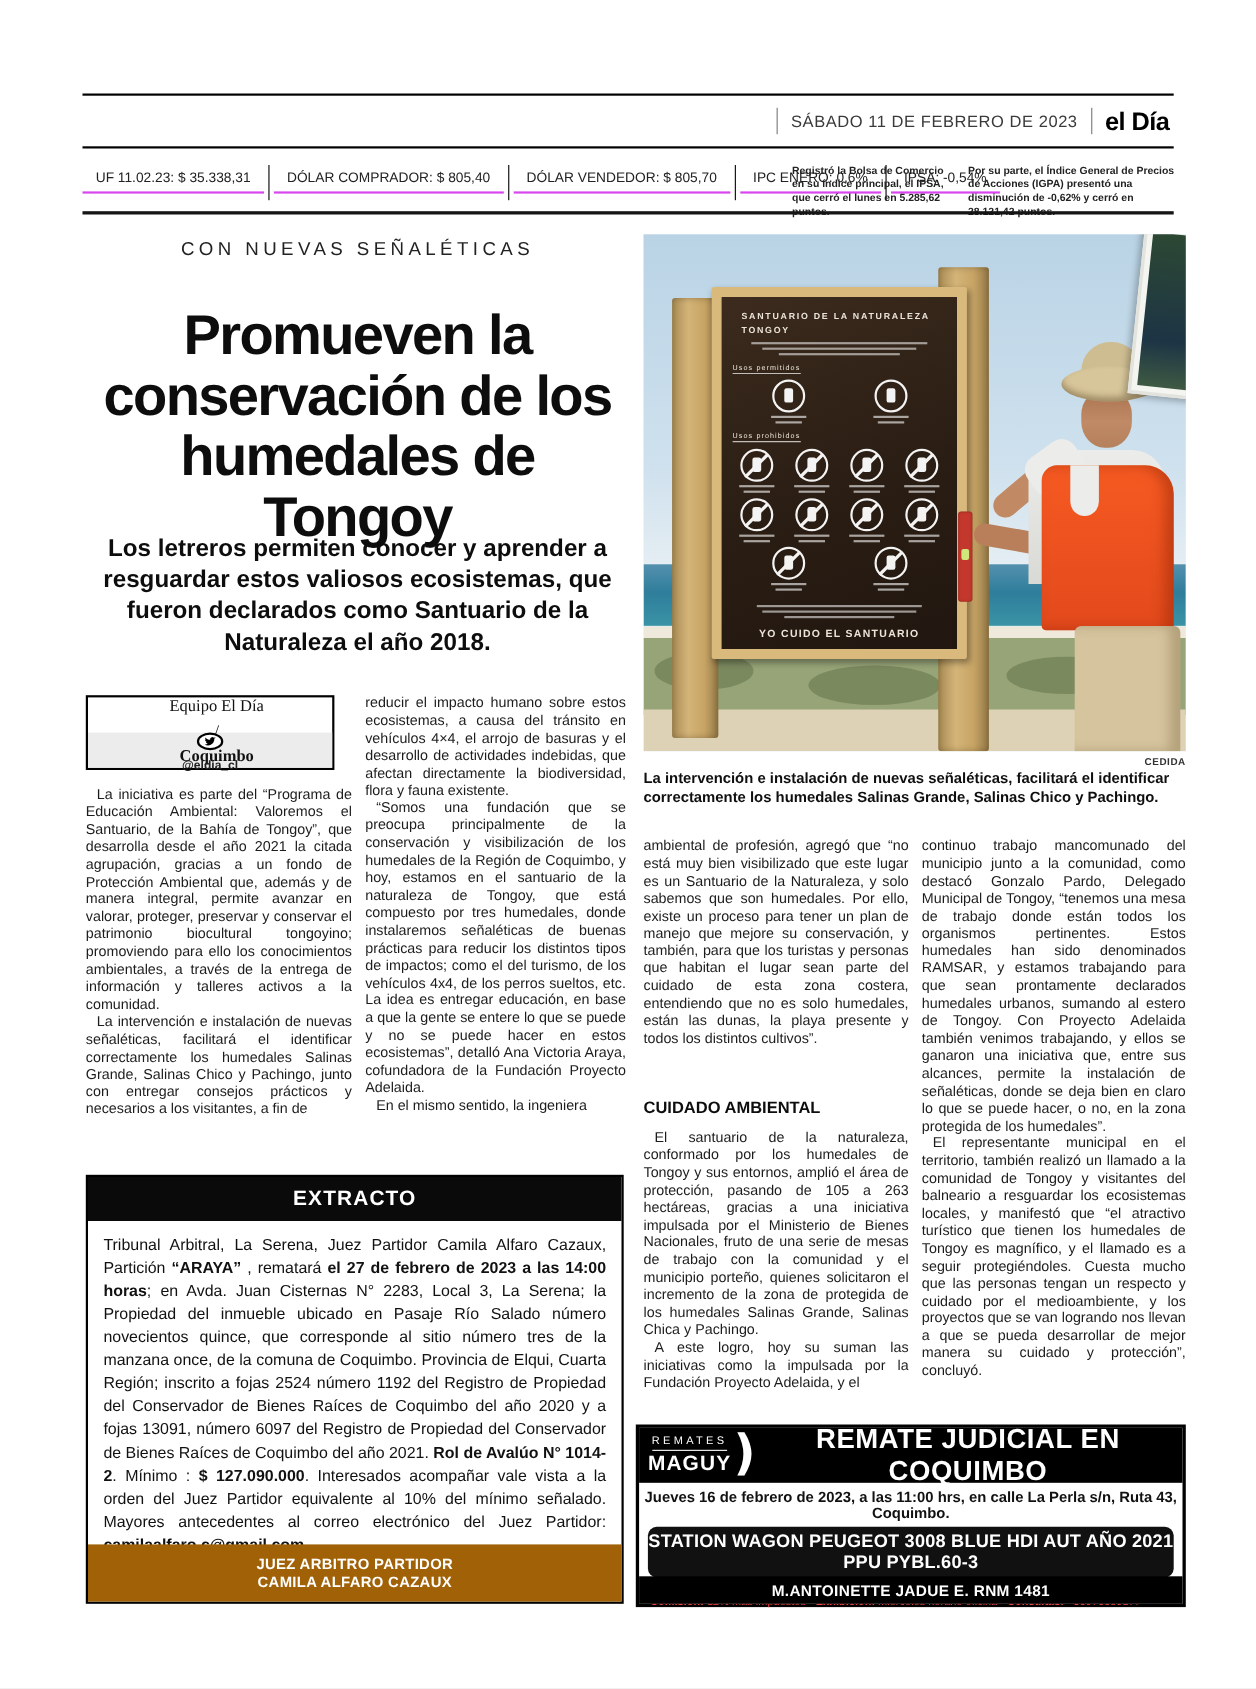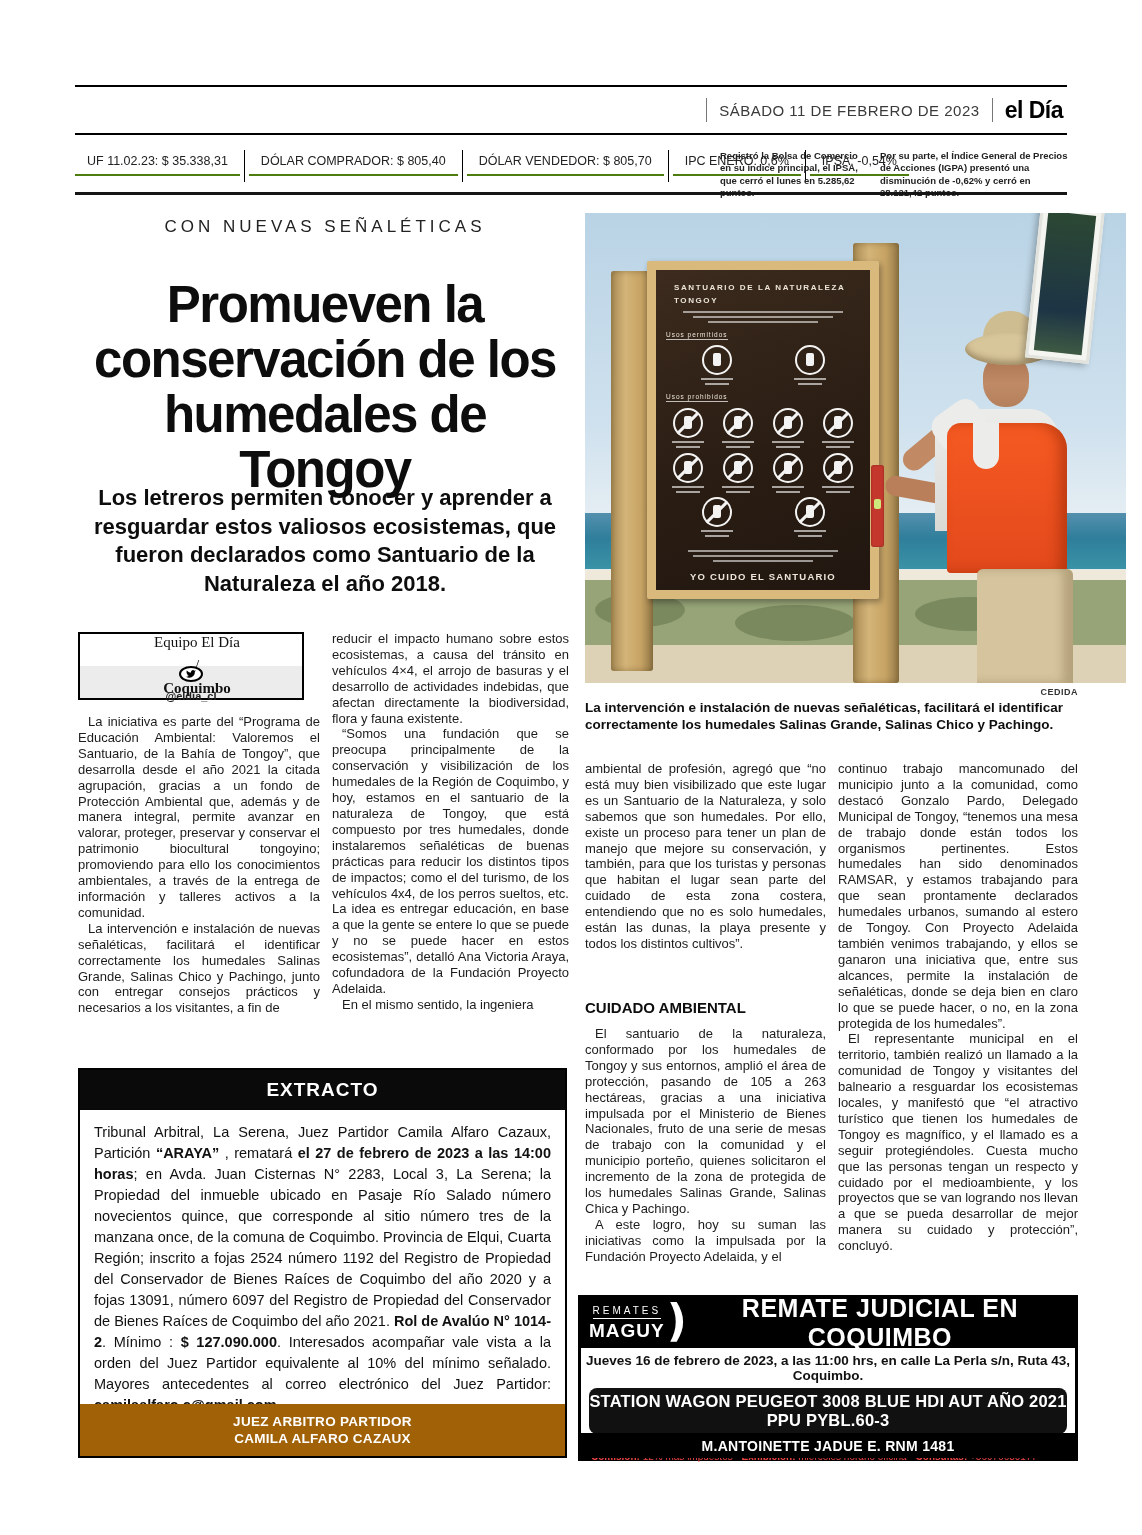--- a/index.html
+++ b/index.html
@@ -12,21 +12,21 @@
   .mh-left{width:322px;height:100%;border-right:1px solid #000;display:flex;align-items:center;gap:14px;padding-left:6px;box-sizing:border-box;}
   .pagenum{font-family:"DejaVu Serif",serif;font-size:30px;color:#111;}
   .mh-div{width:1px;height:24px;background:#777;}
   .section-name{font-size:27px;font-weight:700;letter-spacing:1px;color:#96a0a4;}
   .mh-right{flex:1;display:flex;align-items:center;justify-content:flex-end;gap:12px;padding-right:4px;}
   .date-txt{font-size:15px;color:#3a3a3a;letter-spacing:.5px;}
   .brand{font-size:23px;font-weight:700;color:#000;letter-spacing:-.5px;}
 
   
   .ticker{position:absolute;left:75px;top:150px;width:992px;height:42px;display:flex;align-items:flex-start;}
-  .tick{font-size:12.5px;color:#222;padding:4px 12px 6px;border-bottom:2px solid #4d7c0f;white-space:nowrap;}
+  .tick{font-size:12.5px;color:#222;padding:4px 12px 6px;border-bottom:2px solid #d946ef;white-space:nowrap;}
   .tsep{width:1px;height:32px;background:#000;margin:0 4px;}
   .tnote{position:absolute;top:0;font-size:9.5px;font-weight:700;line-height:1.3;color:#222;}
   .tnote1{left:645px;width:150px;}
   .tnote2{left:805px;width:188px;}
   .thick-rule{position:absolute;left:75px;top:192px;width:992px;height:3px;background:#151515;}
 
   
   .kicker{position:absolute;left:80px;top:217px;width:490px;text-align:center;
           font-size:17px;letter-spacing:4px;color:#222;}
   .headline{position:absolute;left:76px;top:243px;width:498px;text-align:center;
@@ -48,21 +48,21 @@
   .col p{margin:0;text-indent:10px;}
   .col p.cont{text-indent:0;}
   .c1{left:78px;top:714px;width:242px;height:332px;}
   .c2{left:332px;top:631px;width:237px;height:416px;}
   .c3a{left:585px;top:761px;width:241px;height:236px;}
   .c3b{left:585px;top:1026px;width:241px;height:274px;}
   .c4{left:838px;top:761px;width:240px;height:540px;}
   .crosshead{position:absolute;left:585px;top:999px;width:241px;font-size:15px;font-weight:700;color:#0d0d0d;}
 
   
-  .photo{position:absolute;left:585px;top:213px;width:541px;height:470px;overflow:hidden;
+  .photo{position:absolute;left:585px;top:213px;width:493px;height:470px;overflow:hidden;
          background:linear-gradient(180deg,#b9d3e5 0%,#cfe1ee 45%,#e9f0f4 68%);}
   .ocean{position:absolute;left:0;top:300px;width:100%;height:56px;
          background:linear-gradient(180deg,#5490ae 0%,#2f7e9b 45%,#3a93a6 100%);border-bottom:3px solid #e6ecea;}
   .beach{position:absolute;left:0;top:357px;width:100%;height:12px;background:#efe9dc;}
   .dunes{position:absolute;left:0;top:367px;width:100%;height:70px;background:#97a477;}
   .bush{position:absolute;border-radius:50%;background:#75855a;opacity:.85;}
   .sandfg{position:absolute;left:0;top:432px;width:100%;height:38px;background:#ddd2b5;}
   .post{position:absolute;border-radius:3px;background:linear-gradient(90deg,#a98c55,#d4b478 35%,#c7a465 70%,#937947);box-shadow:inset 0 0 6px rgba(70,50,20,.4);}
   .post-l{left:26px;top:58px;width:42px;height:400px;}
   .post-r{left:268px;top:30px;width:46px;height:440px;}

